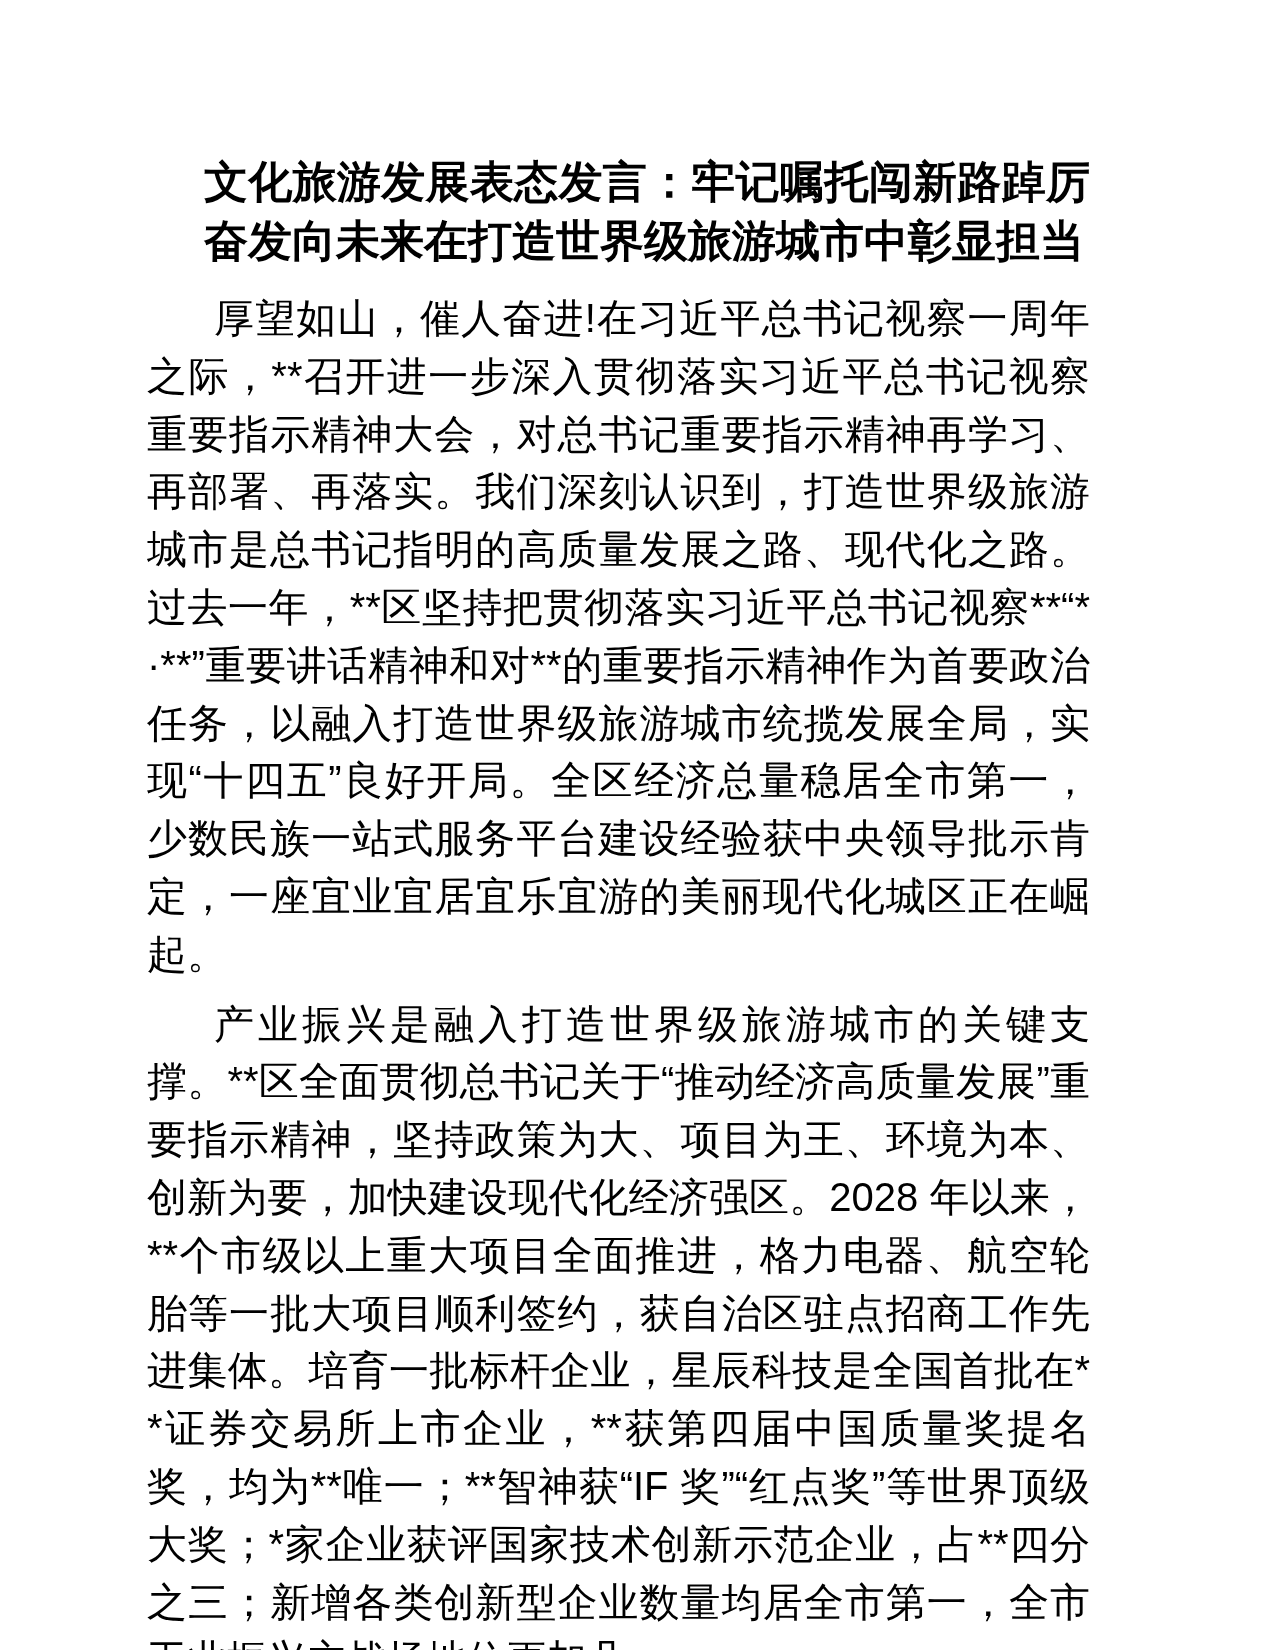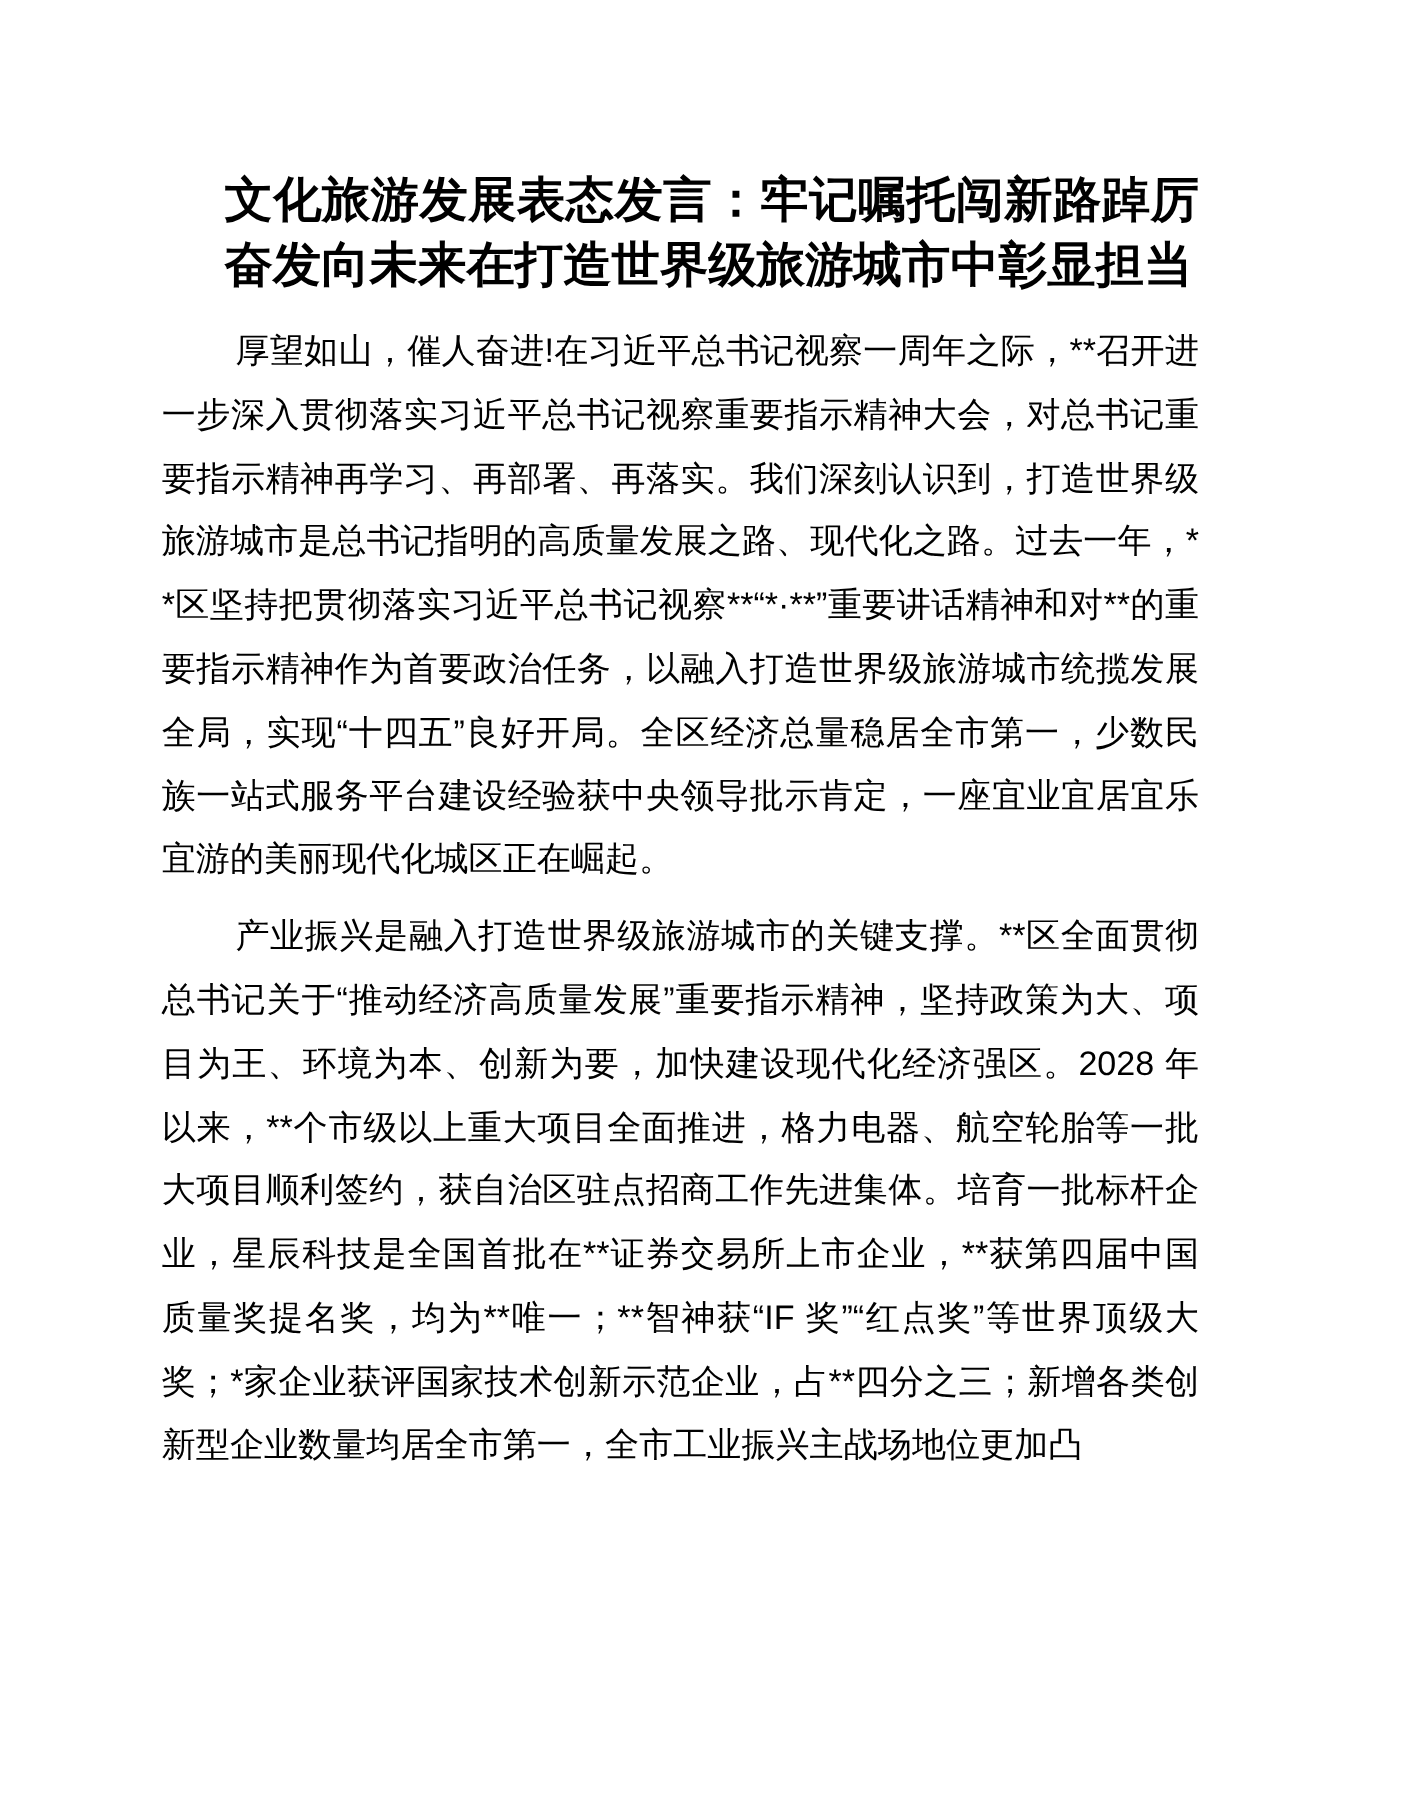--- a/index.html
+++ b/index.html
@@ -29,21 +29,21 @@
     font-weight: 700;
     color: #000000;
     text-align: justify;
     text-justify: inter-ideograph;
     word-break: break-all;
     overflow-wrap: anywhere;
   }
   .para {
     margin: 0 0 12px 0;
     width: 943px;
-    font-size: 31px;
+    font-size: 40px;
     line-height: 57.8px;
     font-weight: 400;
     color: #000000;
     text-align: justify;
     text-justify: inter-ideograph;
     text-indent: 67px;
     word-break: break-all;
     overflow-wrap: anywhere;
   }
 </style>

